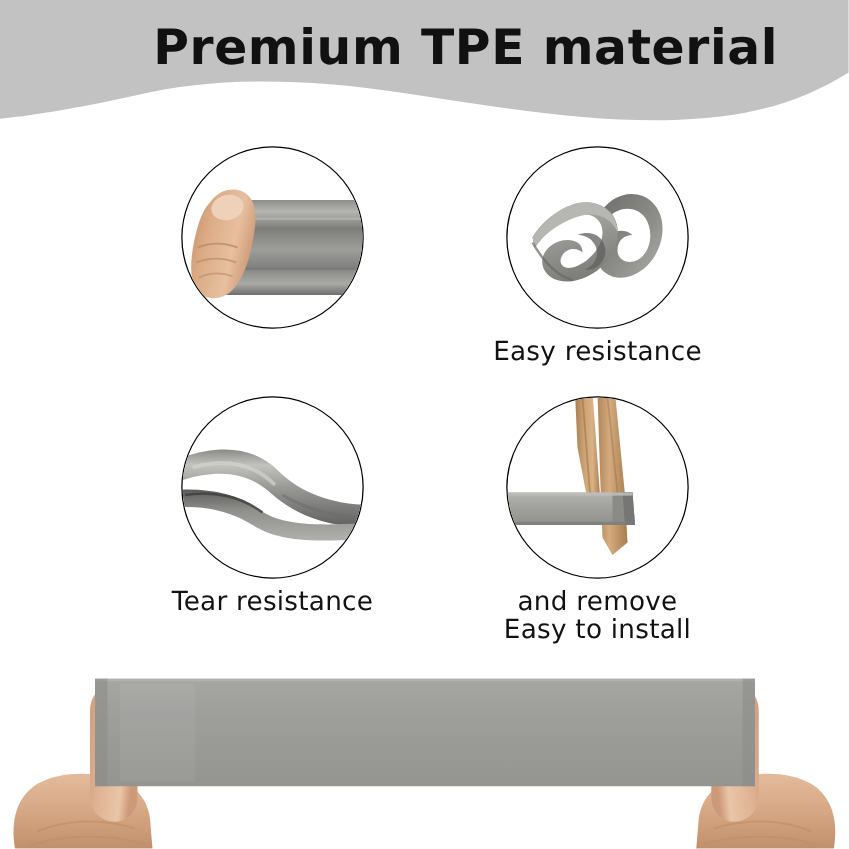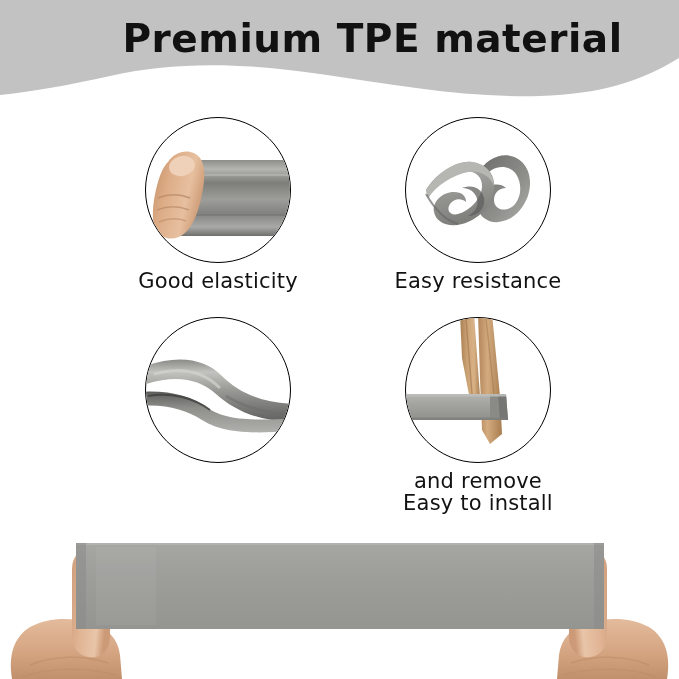--- a/index.html
+++ b/index.html
@@ -131,23 +131,20 @@
                C53,92 48,106 40,114 C30,124 16,122 10,112
                C4,100 8,78 12,64 C15,54 18,48 22,44 Z" fill="url(#gthumb1)"></path>
 
       <ellipse cx="36" cy="48" rx="13" ry="10" transform="rotate(-14 36 48)" fill="#efd0b8"></ellipse>
 
       <path d="M12,80 C22,76 34,76 44,80" stroke="#bb8a66" stroke-width="1.6" fill="none" opacity="0.8"></path>
       <path d="M11,92 C21,88 33,88 43,92" stroke="#bb8a66" stroke-width="1.6" fill="none" opacity="0.7"></path>
       <path d="M13,104 C22,100 32,100 40,103" stroke="#bb8a66" stroke-width="1.4" fill="none" opacity="0.6"></path>
     </svg>
   </div>
-  <div class="feature-caption">
-    <span class="caption-line">Good elasticity</span>
-  </div>
 </div>
 
 <div class="feature" id="feature-wear-resistance">
   <div class="feature-circle">
     <svg width="146" height="146" viewBox="0 0 146 146">
       <defs>
         <linearGradient id="gfold-top" x1="0" y1="0" x2="0.3" y2="1">
           <stop offset="0%" stop-color="#b8b8b5"></stop>
           <stop offset="45%" stop-color="#9b9b98"></stop>
           <stop offset="100%" stop-color="#7e7e7b"></stop>
@@ -210,20 +207,23 @@
 
       <path d="M-6,74 C22,72 46,78 62,90 C76,100 98,104 152,100
                L152,112 C96,118 72,112 56,102
                C40,92 20,86 -6,88 Z" fill="url(#gtwist-bot)"></path>
 
       <path d="M8,56 C36,48 58,54 74,70" stroke="#d3d3d0" stroke-width="3" fill="none" opacity="0.7"></path>
       <path d="M80,78 C100,90 122,96 150,96" stroke="#6b6b69" stroke-width="2.5" fill="none" opacity="0.5"></path>
 
       <path d="M2,78 C26,74 48,80 64,92" stroke="#3e3e3d" stroke-width="2" fill="none" opacity="0.8"></path>
     </svg>
+  </div>
+  <div class="feature-caption">
+    <span class="caption-line">Tear resistance</span>
   </div>
 </div>
 
 <div class="feature" id="feature-easy-install">
   <div class="feature-circle">
     <svg width="146" height="146" viewBox="0 0 146 146">
       <defs>
         <linearGradient id="gwood1" x1="0" y1="0" x2="1" y2="0">
           <stop offset="0%" stop-color="#a97f52"></stop>
           <stop offset="35%" stop-color="#caa173"></stop>

